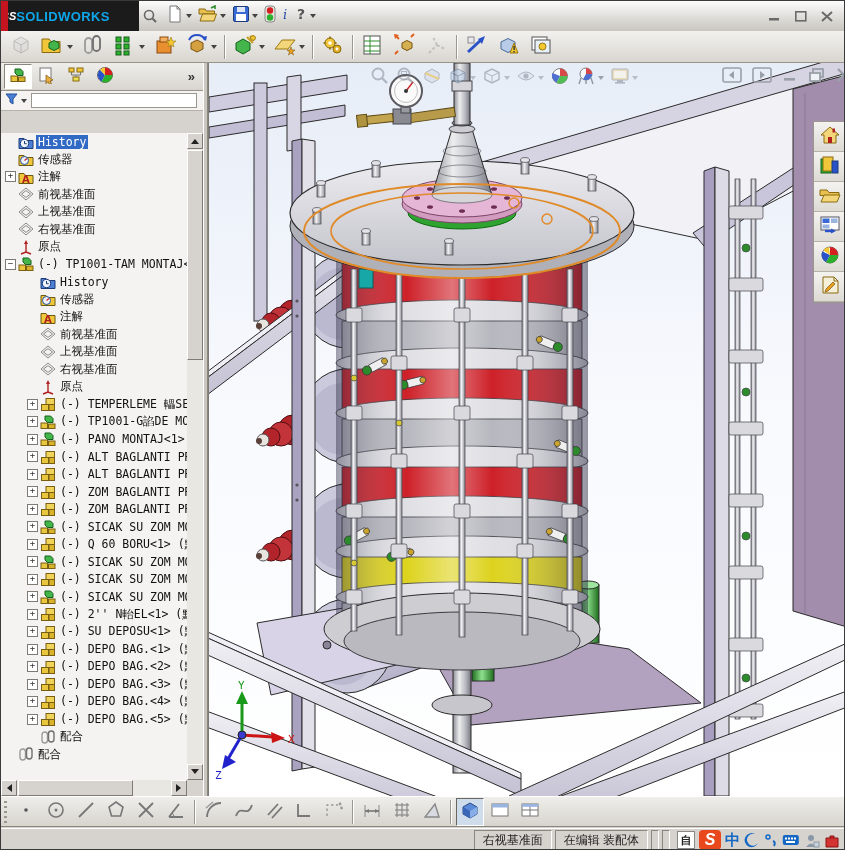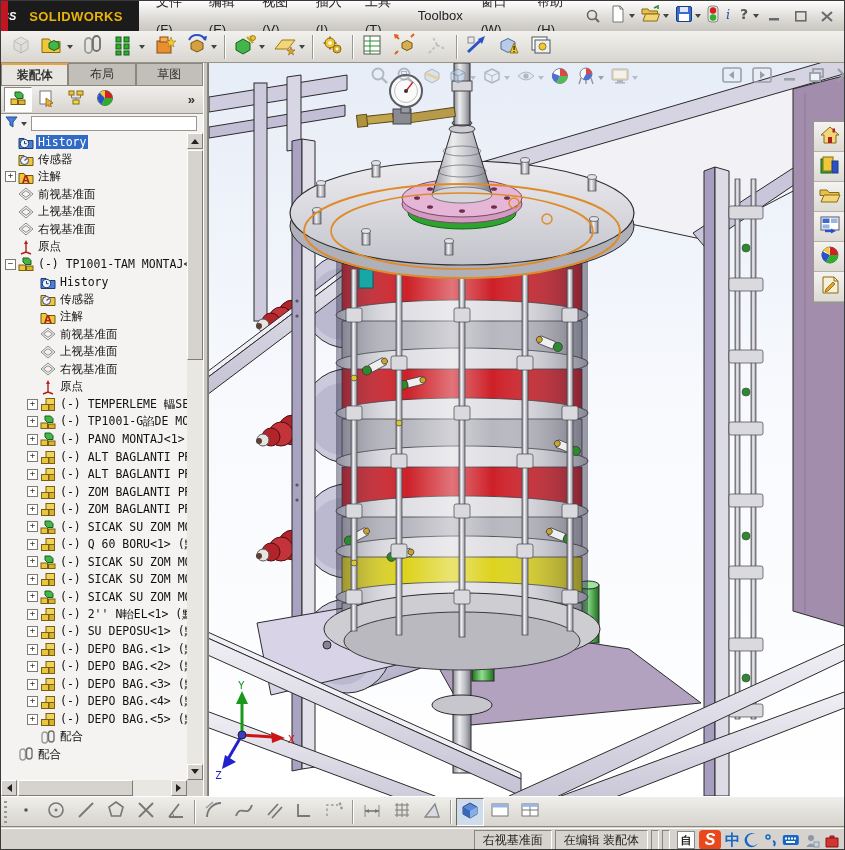--- a/index.html
+++ b/index.html
@@ -3,21 +3,21 @@
 <meta charset="utf-8">
 <style>
   html,body{margin:0;padding:0;background:#555;}
   #app{position:relative;width:845px;height:850px;background:#d6d3ce;font-family:"Liberation Sans",sans-serif;overflow:hidden;
        -webkit-user-select:none;user-select:none;border:1px solid #3a3a3a;box-sizing:border-box;}
   
   #titlebar{position:absolute;left:0;top:0;width:845px;height:30px;background:linear-gradient(#fdfdfd,#dcdad5 60%,#c9c6c0);border-bottom:1px solid #9a978f;display:flex;align-items:center;}
   #logo{width:138px;height:30px;background:#1b1b1b;display:flex;align-items:center;position:relative;flex:0 0 auto;}
   #logo .rednotch{position:absolute;left:0;top:0;width:7px;height:30px;background:#c41420;}
   #logo .ds{color:#fff;font-style:italic;font-weight:bold;font-size:11px;}
-  #logo .brand{color:#eab308;font-weight:bold;font-size:13px;letter-spacing:.4px;margin-left:13px;}
+  #logo .brand{color:#0ea5e9;font-weight:bold;font-size:13px;letter-spacing:.4px;margin-left:0;}
   #menus{display:flex;align-items:center;height:30px;margin-left:8px;}
   .menu-item{padding:0 9px;font-size:13px;color:#222;line-height:28px;cursor:default;}
   #quickbar{display:flex;align-items:center;margin-left:2px;}
   .qbtn{display:flex;align-items:center;height:24px;padding:0 2px;margin:0 1px;}
   .caret{width:0;height:0;border-left:3px solid transparent;border-right:3px solid transparent;border-top:4px solid #444;margin-left:2px;}
   #winbtns{margin-left:auto;display:flex;align-items:center;margin-right:6px;}
   .winbtn{width:26px;height:20px;display:flex;align-items:center;justify-content:center;color:#6a6a6a;font-weight:bold;}
   
   #toolbar1{position:absolute;left:0;top:30px;width:845px;height:32px;background:linear-gradient(#f2f1ee,#d9d6d0);border-bottom:1px solid #97948c;display:flex;align-items:center;padding-left:4px;box-sizing:border-box;}
   .tbtn{display:flex;align-items:center;height:28px;padding:0 2px;margin:0 1px;border:1px solid transparent;}
@@ -86,30 +86,20 @@
 <body>
 
 <div id="app">
 
   <div id="titlebar">
     <div id="logo">
       <div class="rednotch"></div>
       <span class="ds">ΒS</span>
       <span class="brand">SOLIDWORKS</span>
     </div>
-    <div id="menus">
-        <div class="menu-item">文件(F)</div>
-        <div class="menu-item">编辑(E)</div>
-        <div class="menu-item">视图(V)</div>
-        <div class="menu-item">插入(I)</div>
-        <div class="menu-item">工具(T)</div>
-        <div class="menu-item">Toolbox</div>
-        <div class="menu-item">窗口(W)</div>
-        <div class="menu-item">帮助(H)</div>
-      </div>
     <span class="qbtn">
       <svg width="16" height="16">
           <circle cx="7" cy="7" r="4.5" fill="none" stroke="#666" stroke-width="1.6"></circle>
           <line x1="10.5" y1="10.5" x2="14" y2="14" stroke="#666" stroke-width="2"></line>
         </svg>
     </span>
     <div id="quickbar">
         <span class="qbtn">
           <span><svg width="18" height="18" viewBox="0 0 18 18">
               <path d="M4,1 h7 l3,3 v13 h-10z" fill="#fff" stroke="#777"></path>
@@ -293,25 +283,20 @@
       <span class="tbtn">
         <span><svg width="24" height="24" viewBox="0 0 24 24">
             <rect x="3" y="4" width="15" height="13" fill="#fff" stroke="#555"></rect>
             <rect x="6" y="7" width="15" height="13" fill="#e8f0f8" stroke="#555"></rect>
             <circle cx="13.5" cy="13.5" r="3.5" fill="#f4c830" stroke="#9a7a10"></circle>
           </svg></span>
       </span>
     </div>
 
   <div id="leftpanel">
-    <div id="tabs">
-        <div class="tab active">装配体</div>
-        <div class="tab">布局</div>
-        <div class="tab">草图</div>
-      </div>
     <div id="mgrrow">
         <span class="mgrbtn active">
           <span><svg width="16" height="16" viewBox="0 0 16 16">
               <rect x="1" y="9" width="6.5" height="5.5" fill="#e8c73e" stroke="#7a5f12"></rect>
               <rect x="8.5" y="10" width="6.5" height="4.5" fill="#d9b32a" stroke="#7a5f12"></rect>
               <polygon points="5,2 10.5,2 13,4.5 13,8.5 7.5,8.5 5,6" fill="#43b54a" stroke="#14611a"></polygon>
               <line x1="5" y1="6" x2="13" y2="6" stroke="#14611a" stroke-width="0"></line>
             </svg></span>
         </span>
         <span class="mgrbtn">

